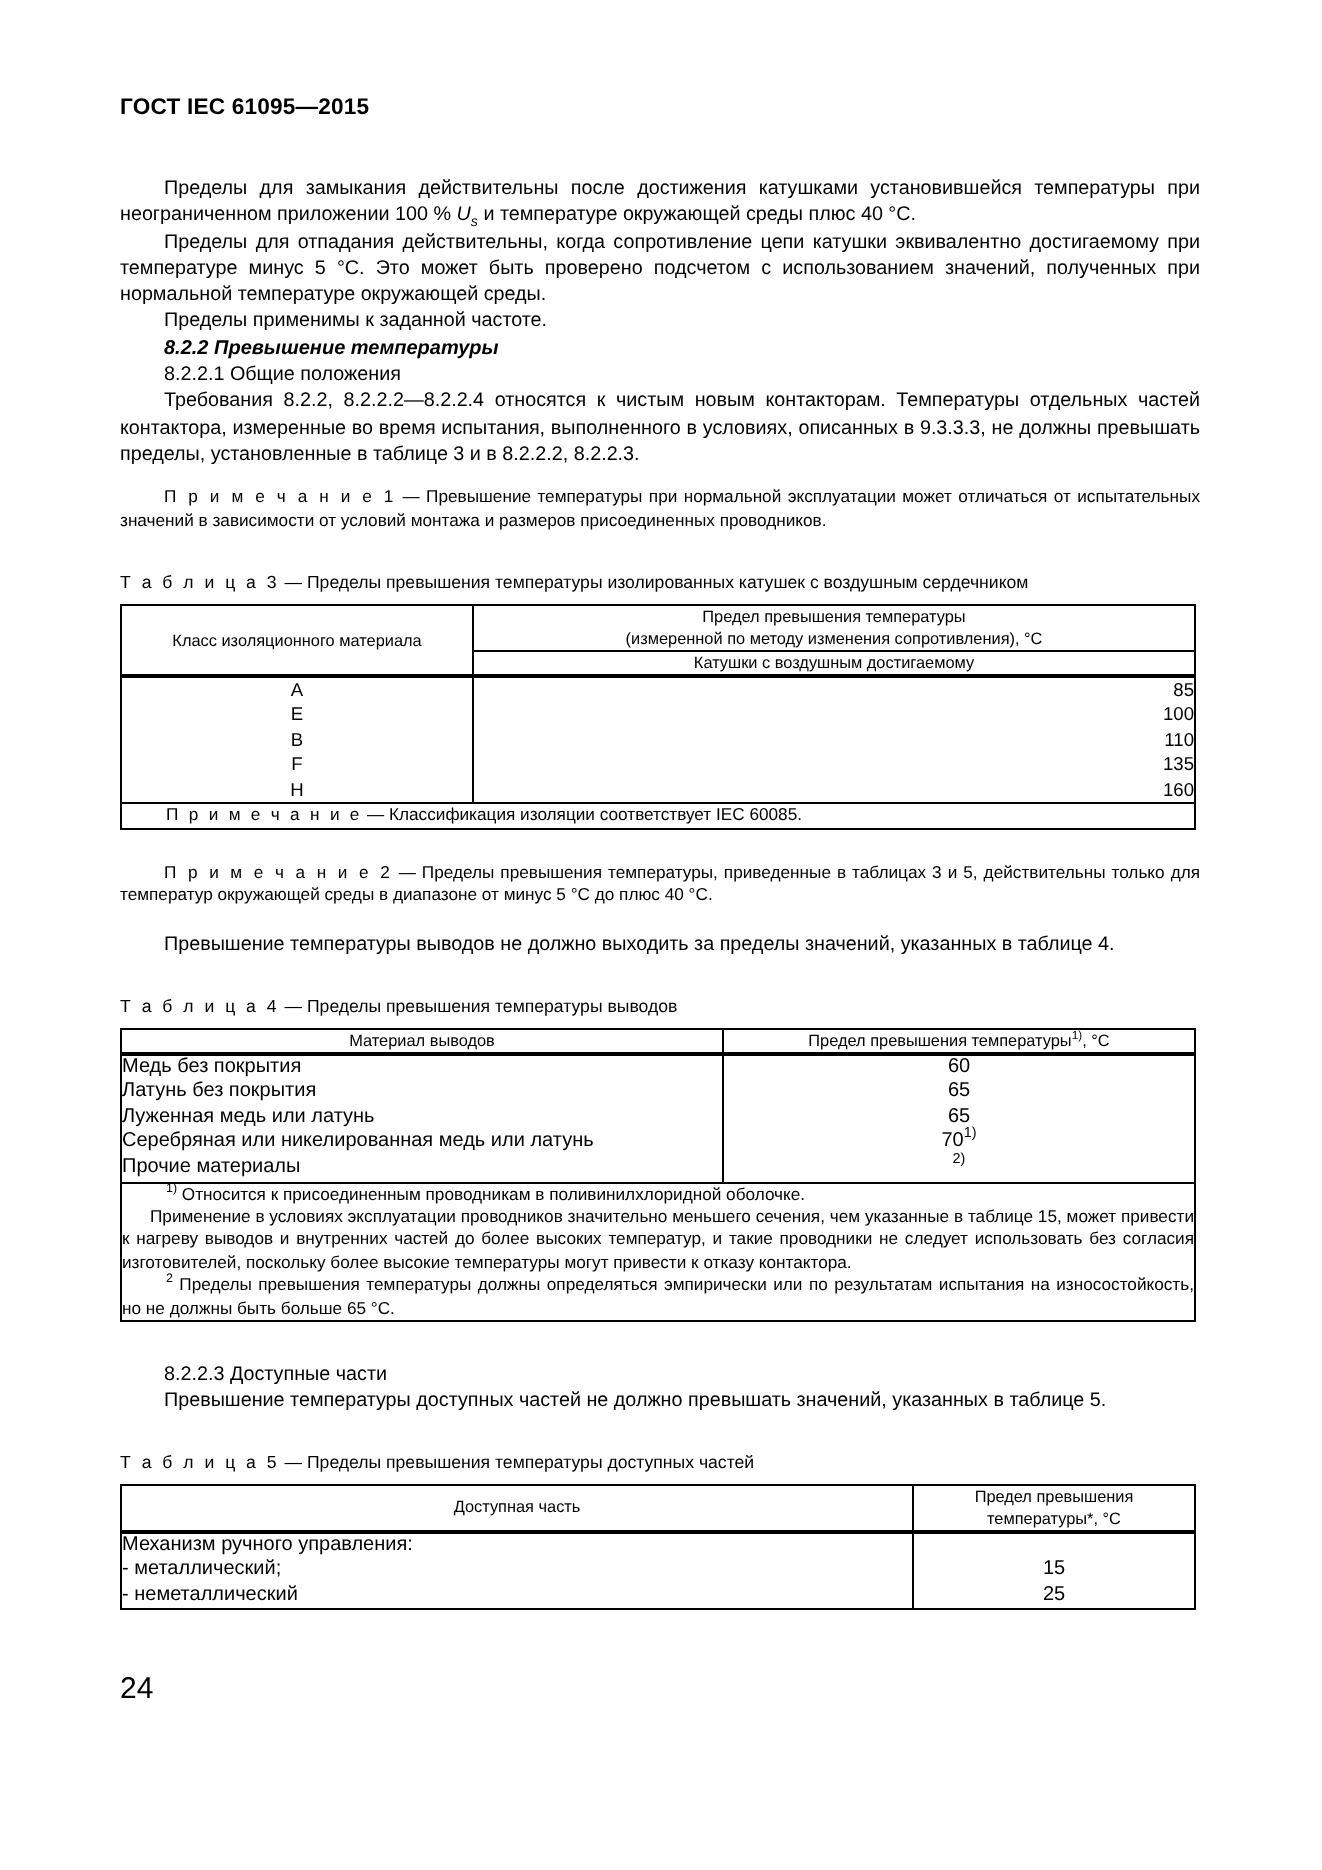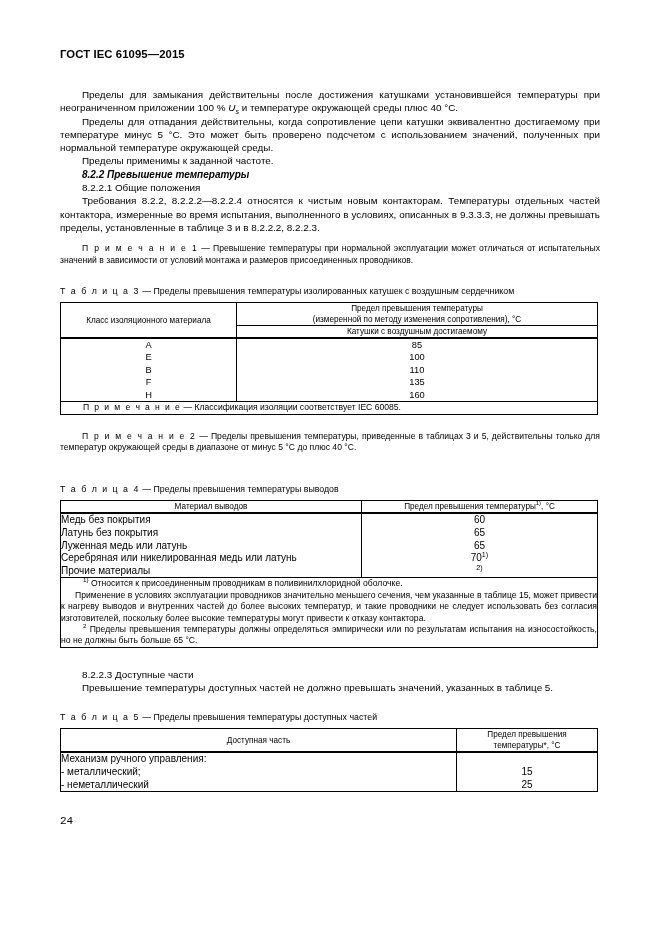--- a/index.html
+++ b/index.html
@@ -119,34 +119,33 @@
   }
   .note-cell p { margin: 0; }
   .note-cell .indent-par { text-indent: 14px; }
   .note-cell .sup-lead { text-indent: 22px; }
   sup { font-size: 0.72em; vertical-align: super; line-height: 0; }
   sub { font-size: 0.72em; vertical-align: sub; line-height: 0; }
   i.var { font-style: italic; }
   .page-number {
     position: absolute;
     left: 60px;
-    top: 815px;
-    font-size: 11px;
-    font-family: Liberation Mono, monospace;
+    top: 836px;
+    font-size: 15px;
   }
   .cls-list {
     font-size: 9.3px;
     line-height: 12.4px;
     text-align: center;
     padding: 4px 0 5px 0;
   }
   .val-list {
     font-size: 9.3px;
     line-height: 12.4px;
-    text-align: center;
+    text-align: right;
     padding: 4px 0 5px 0;
   }
 </style>
 </head>
 <body>
 
 <div class="page">
   <div class="content">
 
     <div class="doc-header">ГОСТ IEC 61095—2015</div>
@@ -206,20 +205,21 @@
       </tr>
     </tbody>
       </table>
 
     <div class="spacer-16"></div>
 
     <p class="note-par"><span class="note-lead">П р и м е ч а н и е  2</span><span> — Пределы превышения температуры, приведенные в таблицах 3 и 5, действительны только для температур окружающей среды в диапазоне от минус 5 °С до плюс 40 °С.</span></p>
 
     <div class="spacer-13"></div>
 
+    <p class="body-par">Превышение температуры выводов не должно выходить за пределы значений, указанных в таблице 4.</p>
 
     <div class="spacer-18"></div>
 
     <div class="table-caption"><span class="tcap-lead">Т а б л и ц а  4</span><span> — Пределы превышения температуры выводов</span></div>
 
     <table class="gost">
       <tbody>
           <tr>
         <td class="thead-cell tbl-outer-top hdr-bottom" style="width:300px;">Материал выводов</td>
         <td class="thead-cell tbl-outer-top hdr-bottom"><span>Предел превышения температуры</span><sup>1)</sup><span>, °С</span></td>

